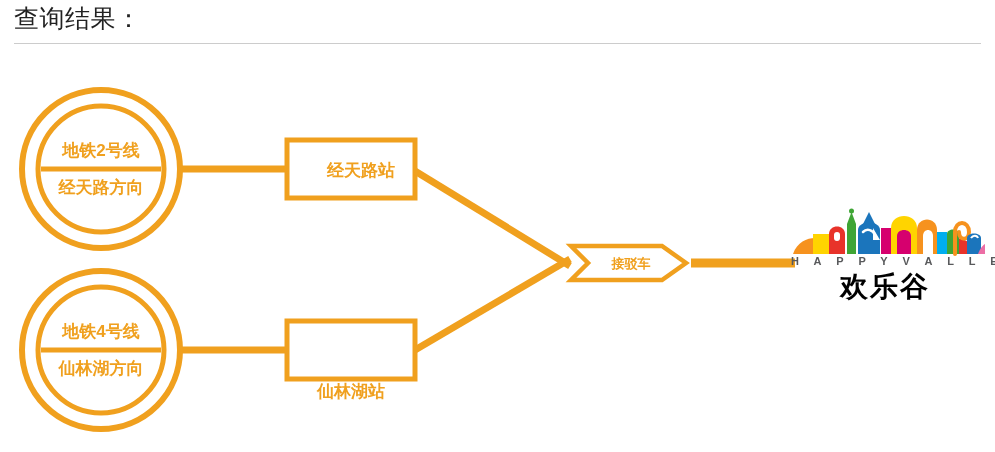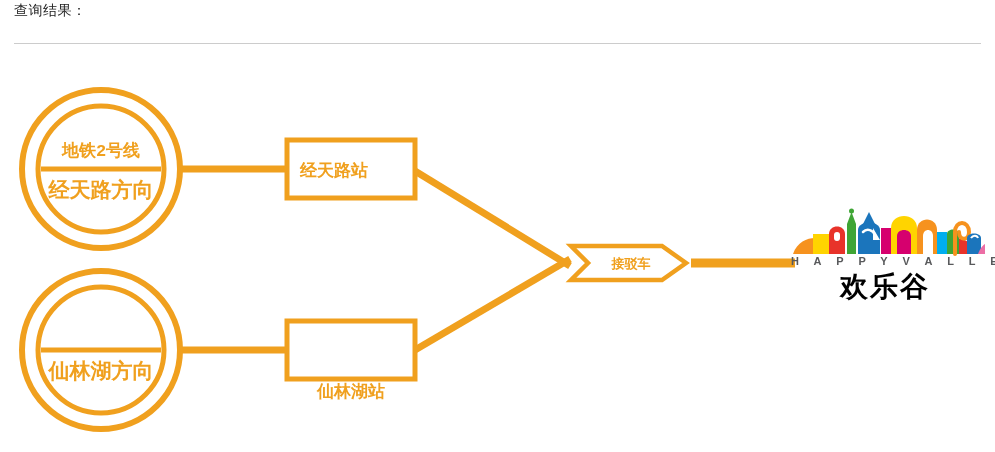--- a/index.html
+++ b/index.html
@@ -19,21 +19,21 @@
   #header-area {
     position: absolute;
     left: 0; top: 0;
     width: 995px;
     height: 46px;
   }
   #page-title {
     position: absolute;
     left: 14px;
     top: 2px;
-    font-size: 14px;
+    font-size: 25px;
     color: #222222;
     letter-spacing: 0.5px;
     white-space: nowrap;
   }
   #header-divider {
     position: absolute;
     left: 14px;
     top: 43px;
     width: 967px;
     height: 1px;
@@ -55,27 +55,26 @@
   }
 
   
   .shape-text {
     position: absolute;
     color: #F0A01E;
     font-weight: bold;
     text-align: center;
     white-space: nowrap;
     letter-spacing: 0px;
-    font-family: Liberation Mono, monospace;
   }
   .circle-line-label {
     font-size: 17px;
   }
   .circle-dir-label {
-    font-size: 21px;
+    font-size: 17px;
   }
   .box-label {
     font-size: 17px;
   }
   .chevron-label {
     font-size: 13px;
   }
 
   
   #logo-block {
@@ -155,23 +154,24 @@
 
     <path d="M 571 200 L 662 200 L 686 217 L 662 234 L 571 234 L 588 217 Z" fill="#ffffff" stroke="#F0A01E" stroke-width="4.5" stroke-linejoin="miter"></path>
 
     <line x1="691" y1="217" x2="795" y2="217" stroke="#F0A01E" stroke-width="9" stroke-linecap="butt"></line>
 
   </svg>
 
   <div class="shape-text circle-line-label" style="left:31px; top:93px; width:140px;">地铁2号线</div>
   <div class="shape-text circle-dir-label" style="left:26px; top:130px; width:150px;">经天路方向</div>
 
+  <div class="shape-text circle-line-label" style="left:31px; top:274px; width:140px;">地铁4号线</div>
   <div class="shape-text circle-dir-label" style="left:26px; top:311px; width:150px;">仙林湖方向</div>
 
-  <div class="shape-text box-label" style="left:270px; top:113px; width:128px;">经天路站</div>
+  <div class="shape-text box-label" style="left:297px; top:113px; width:128px;">经天路站</div>
 
   <div class="shape-text box-label" style="left:287px; top:294px; width:128px;margin-top:40px;">仙林湖站</div>
 
   <div class="shape-text chevron-label" style="left:588px; top:209px; width:86px;text-align:center;">接驳车</div>
 
   <div id="logo-block">
 
     <svg id="logo-skyline" viewBox="0 0 200 48">
 
       <path d="M 8 46 C 12 34, 22 30, 30 30 L 30 46 Z" fill="#F6921E"></path>

